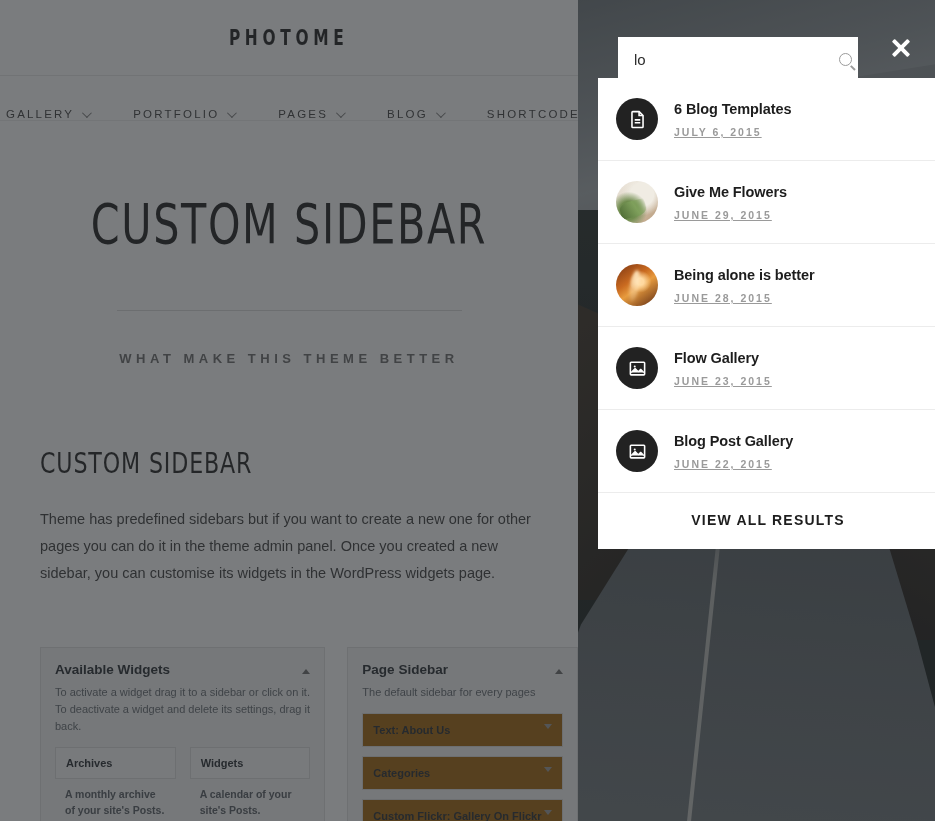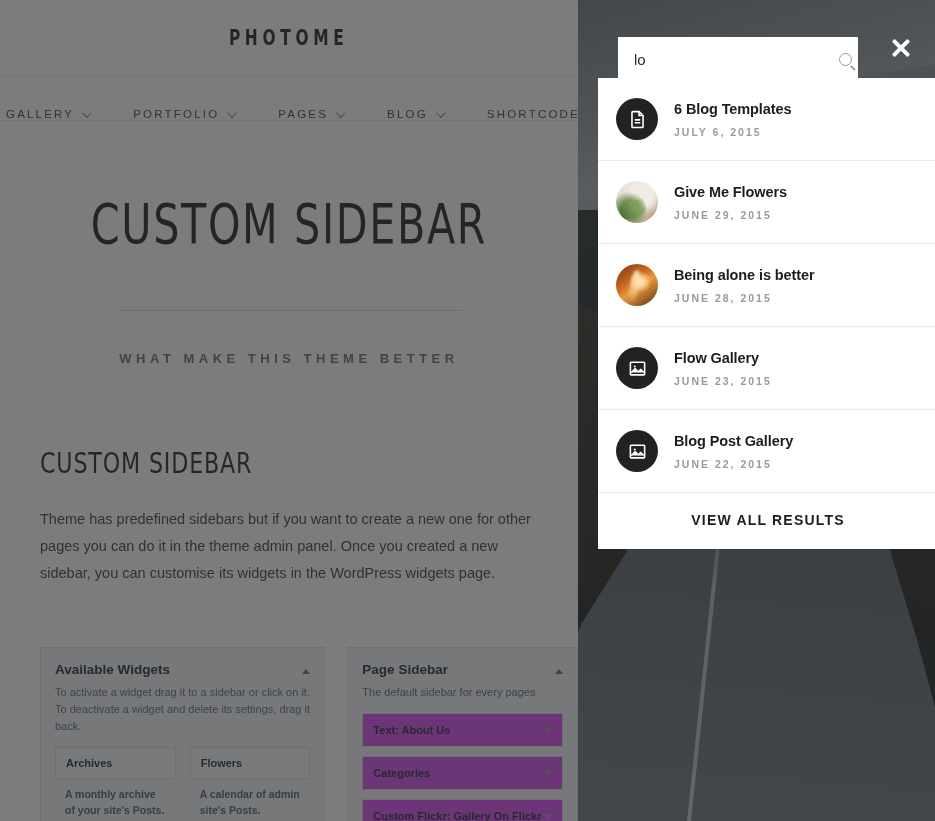--- a/index.html
+++ b/index.html
@@ -175,23 +175,23 @@
   }
   .panel-desc { margin-top: 7px; font-size: 11px; line-height: 17px; color: #646a70; }
   .wgrid { display: grid; grid-template-columns: 1fr 1fr; gap: 0 14px; margin-top: 12px; }
   .wcell { margin-bottom: 4px; }
   .wbox {
     background: #fafafa; border: 1px solid #dcdcdc;
     padding: 9px 10px; font-size: 11px; font-weight: 700; color: #23282d;
   }
   .wdesc { padding: 7px 10px 0 10px; font-size: 10.5px; line-height: 16px; color: #555b61; font-weight: bold; }
   .srow {
-    background: #d946ef; border: 1px solid #dcdcdc;
+    background: #a16207; border: 1px solid #dcdcdc;
     margin-top: 9px; padding: 10px 10px;
-    display: flex; align-items: center; justify-content: space-between;
+    display: flex; justify-content: space-between;
     font-size: 11px; font-weight: 700; color: #23282d;
   }
   .srow.first { margin-top: 12px; }
 
   
   #dim {
     position: absolute; inset: 0;
     background: rgba(40,44,47,.62);
     z-index: 40;
   }
@@ -278,21 +278,21 @@
     filter: blur(1.5px);
   }
   .r-text { min-width: 0; }
   .r-title {
     font-size: 14.5px; font-weight: 700; color: #1d1d1d;
     letter-spacing: -0.1px; line-height: 18px;
   }
   .r-date {
     margin-top: 8px;
     font-size: 10.5px; font-weight: 700; letter-spacing: 2px;
-    color: #9a9a9a; text-transform: uppercase;
+    color: #9a9a9a; text-transform: uppercase; text-decoration: underline;
   }
   .view-all {
     text-align: center;
     padding: 19px 0 21px 0;
     font-size: 14px; font-weight: 700; letter-spacing: 1.2px;
     color: #1d1d1d; text-transform: uppercase;
     cursor: pointer;
   }
 </style>
 </head>
@@ -366,22 +366,22 @@
           <div class="panel-title">Available Widgets</div>
           <div class="caret-up"></div>
         </div>
         <div class="panel-desc">To activate a widget drag it to a sidebar or click on it. To deactivate a widget and delete its settings, drag it back.</div>
         <div class="wgrid">
           <div class="wcell">
             <div class="wbox">Archives</div>
             <div class="wdesc">A monthly archive of your site's Posts.</div>
           </div>
           <div class="wcell">
-            <div class="wbox">Flowers</div>
-            <div class="wdesc">A calendar of admin site's Posts.</div>
+            <div class="wbox">Widgets</div>
+            <div class="wdesc">A calendar of your site's Posts.</div>
           </div>
 
         </div>
       </div>
 
       <div class="panel panel-b">
         <div class="panel-head">
           <div class="panel-title">Page Sidebar</div>
           <div class="caret-up"></div>
         </div>

